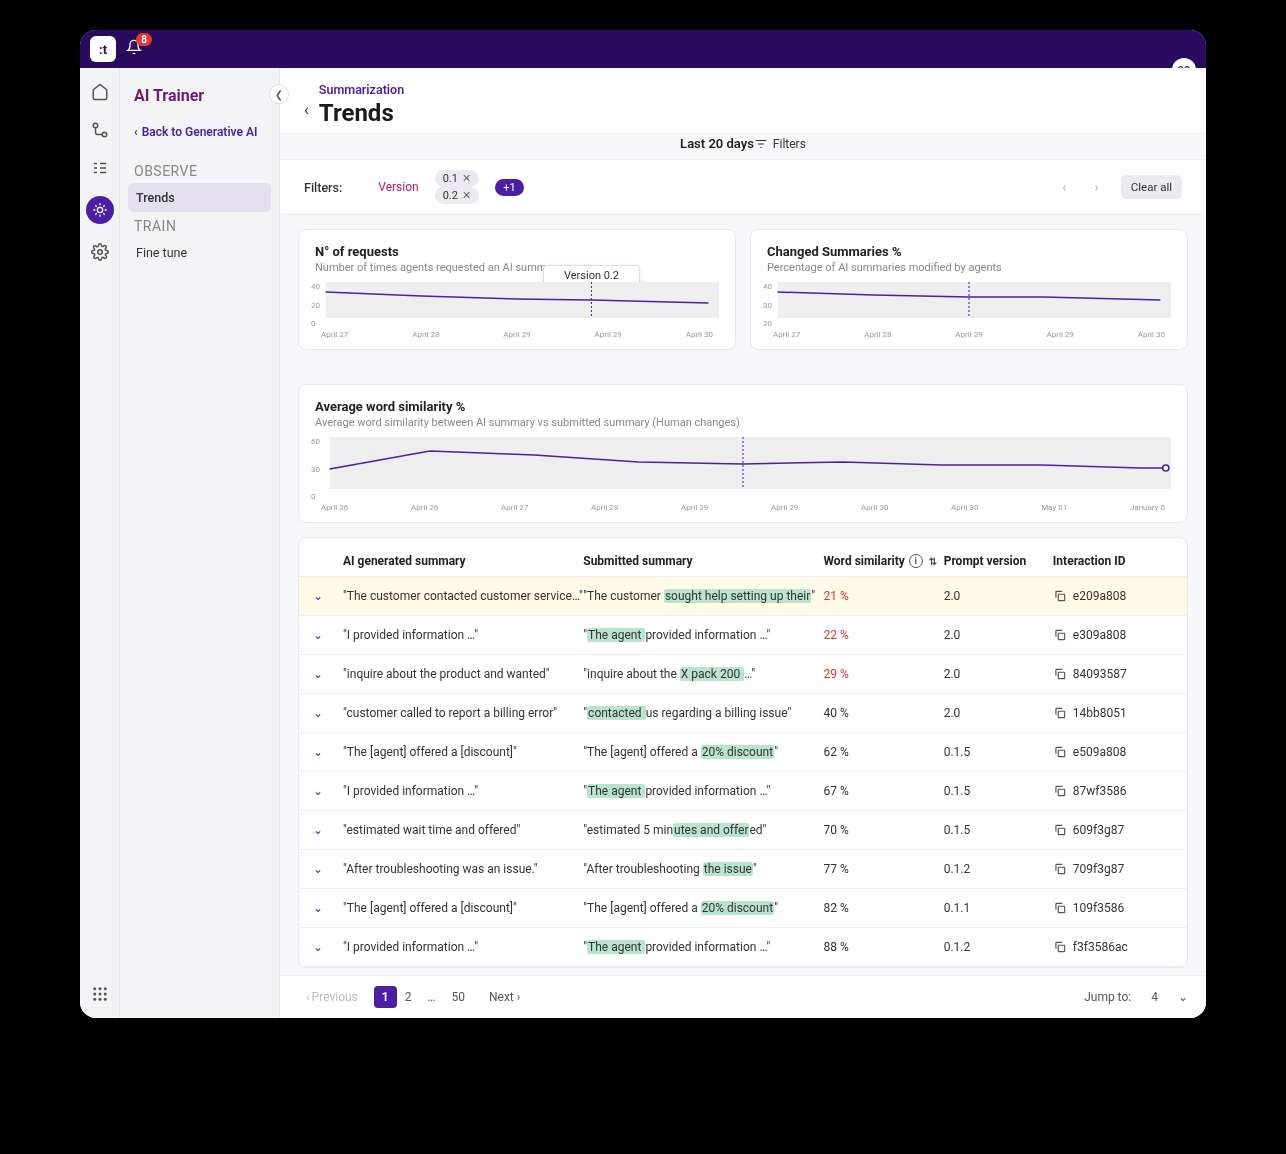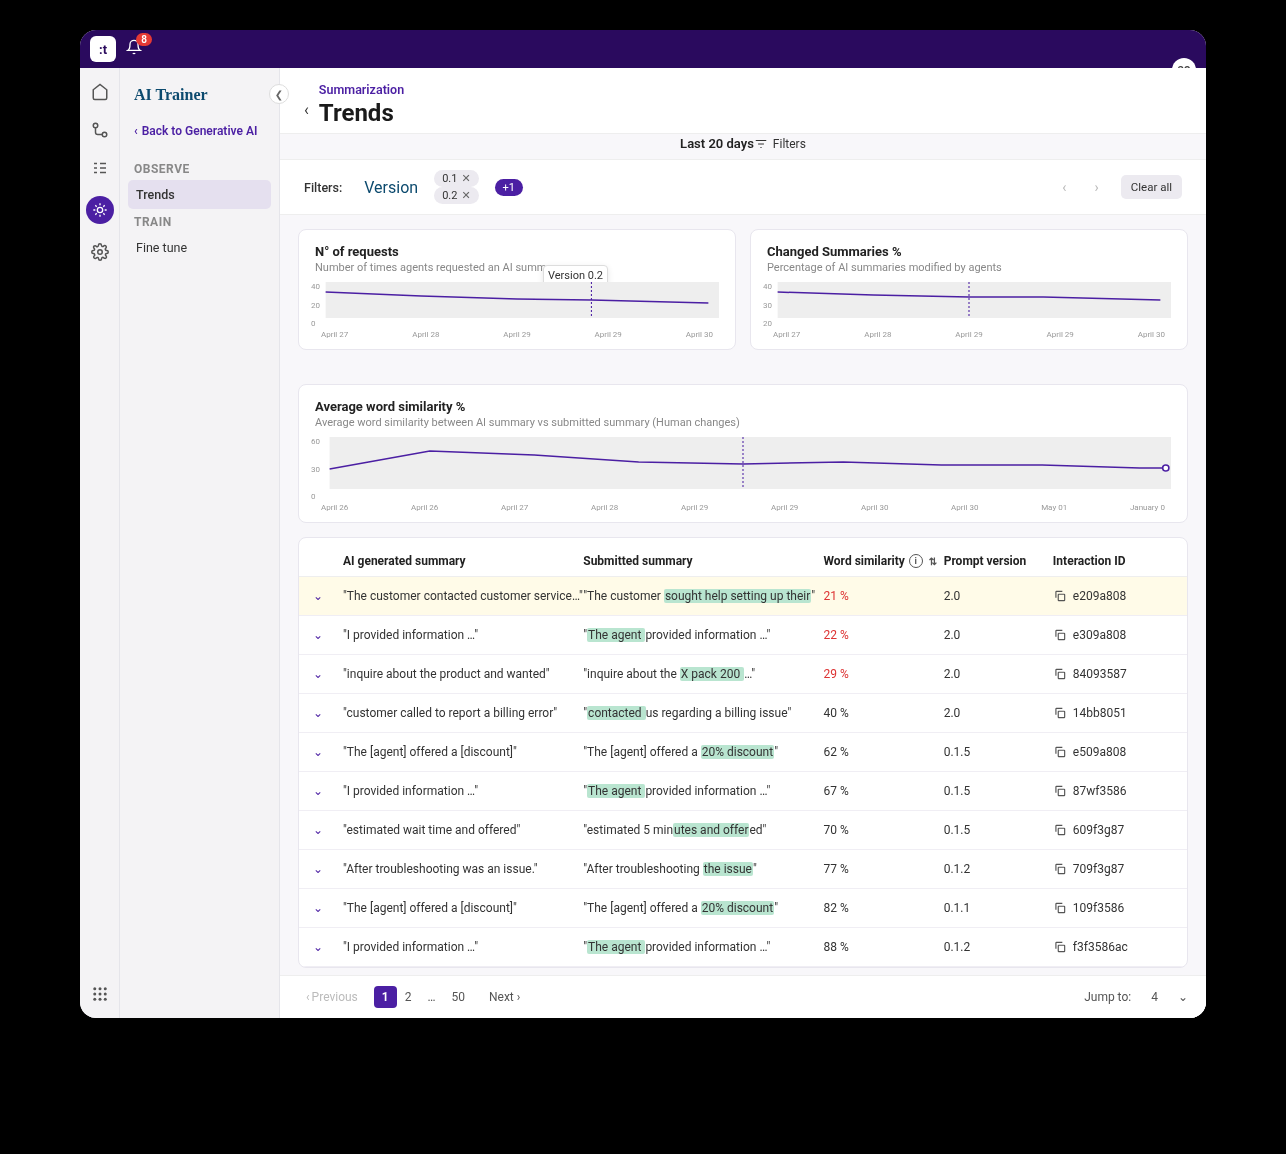--- a/index.html
+++ b/index.html
@@ -10,49 +10,49 @@
   .logo-box{background:#fff;border-radius:6px;width:26px;height:26px;display:flex;align-items:center;justify-content:center;color:#2a0a5e;font-weight:700;font-size:13px;}
   .bell{position:relative;color:#fff;font-size:16px;}
   .bell .badge{position:absolute;top:-6px;right:-10px;background:#e53935;color:#fff;border-radius:10px;font-size:10px;padding:1px 5px;font-weight:600;}
   .avatar{background:#ffffff;color:#444;border-radius:50%;width:24px;height:24px;display:flex;align-items:center;justify-content:center;font-size:10px;font-weight:600;margin-top:42px;}
   .shell{display:flex;height:950px;}
   .rail{width:40px;background:#f4f3f5;display:flex;flex-direction:column;align-items:center;padding-top:14px;gap:18px;border-right:1px solid #e5e5ea;}
   .rail .ic{width:20px;height:20px;color:#555;display:flex;align-items:center;justify-content:center;}
   .rail .ic.active{background:#4b1fa3;border-radius:50%;width:28px;height:28px;color:#fff;}
   .rail .spacer{flex:1;}
   .panel{width:160px;background:#f4f3f5;border-right:1px solid #e5e5ea;padding:14px 8px;position:relative;}
-  .panel h1{font-size:16px;font-weight:700;color:#0c4a6e;padding:4px 6px 14px;font-family:Liberation Serif, serif;}
+  .panel h1{font-size:16px;font-weight:700;color:#701a75;padding:4px 6px 14px;}
   .collapse{position:absolute;right:-10px;top:16px;width:20px;height:20px;border-radius:50%;background:#fff;border:1px solid #ddd;display:flex;align-items:center;justify-content:center;font-size:10px;color:#666;}
   .backlink{color:#4b1fa3;font-size:12px;font-weight:600;padding:6px;display:flex;align-items:center;gap:4px;margin-bottom:12px;}
-  .grp{font-size:12px;letter-spacing:.5px;color:#888;padding:6px 6px 4px;font-weight:700;}
+  .grp{font-size:14px;letter-spacing:.5px;color:#888;padding:6px 6px 4px;font-weight:400;}
   .navitem{font-size:12.5px;padding:7px 8px;border-radius:5px;color:#333;}
   .navitem.sel{background:#e5e0ef;font-weight:500;}
   .main{flex:1;background:#fff;display:flex;flex-direction:column;overflow:hidden;}
   .head{padding:14px 24px 6px;display:flex;align-items:flex-start;gap:10px;}
   .head .back{font-size:16px;color:#333;margin-top:18px;}
   .crumb{color:#4b1fa3;font-size:12.5px;font-weight:600;}
   .title{font-size:24px;font-weight:700;color:#1a1a1a;margin-top:2px;}
   .subbar{display:flex;justify-content:center;align-items:center;padding:2px 24px 8px;background:#f8f7fa;border-top:1px solid #eee;border-bottom:1px solid #eee;}
   .subbar .range{font-size:13px;font-weight:600;color:#222;}
   .filters-btn{display:flex;align-items:center;gap:5px;font-size:12px;color:#333;}
   .filterrow{display:flex;align-items:center;padding:10px 24px;gap:16px;background:#fff;border-bottom:1px solid #eee;}
   .filterrow .lbl{font-size:12.5px;color:#333;font-weight:500;}
-  .filterrow .flab{font-size:16px;color:#0c4a6e;margin-left:6px;}
+  .filterrow .flab{font-size:12px;color:#be185d;margin-left:20px;}
   .chip{background:#eceaf0;border-radius:11px;padding:2px 8px;font-size:11px;color:#333;display:flex;align-items:center;gap:4px;}
   .chip .x{color:#666;cursor:pointer;}
   .chip.plus{background:#4b1fa3;color:#fff;}
   .fr-spacer{flex:1;}
   .navarr{color:#bbb;padding:4px 6px;font-size:14px;}
   .clearall{background:#eceaf0;border-radius:5px;padding:5px 10px;font-size:11.5px;color:#333;}
   .content{padding:14px 18px;overflow-y:auto;background:#f8f7fa;}
   .cards-row{display:flex;gap:14px;margin-bottom:14px;}
   .card{background:#fff;border:1px solid #e8e6ee;border-radius:8px;padding:14px 16px 10px;flex:1;position:relative;}
   .card h3{font-size:13px;font-weight:700;color:#222;margin-bottom:2px;}
   .card .sub{font-size:11px;color:#888;margin-bottom:8px;}
-  .tooltip{position:absolute;background:#fff;border:1px solid #ddd;border-radius:4px;padding:3px 4px;font-size:11px;color:#333;box-shadow:0 2px 6px rgba(0,0,0,.1);top:35px;left:244px;}
+  .tooltip{position:absolute;background:#fff;border:1px solid #ddd;border-radius:4px;padding:3px 20px;font-size:11px;color:#333;box-shadow:0 2px 6px rgba(0,0,0,.1);top:35px;left:244px;}
   .chartbox{height:46px;position:relative;}
   .chartbox.big{height:64px;}
   svg.ln{width:100%;height:100%;}
   .xlabels{display:flex;justify-content:space-between;font-size:8px;color:#999;padding:2px 6px 0;}
   .ylabels{position:absolute;left:-4px;top:0;bottom:0;display:flex;flex-direction:column;justify-content:space-between;font-size:8px;color:#999;}
   .full{flex:1 0 100%;margin-top:20px;}
   .table{background:#fff;border:1px solid #e8e6ee;border-radius:8px;overflow:hidden;}
   .thead,.trow{display:grid;grid-template-columns:30px 2.2fr 2.2fr 1.1fr 1fr 1.1fr;align-items:center;padding:12px 14px;font-size:12px;}
   .thead{font-weight:700;color:#222;border-bottom:1px solid #eee;padding-top:16px;padding-bottom:8px;}
   .thead .ws{display:flex;align-items:center;gap:4px;}

